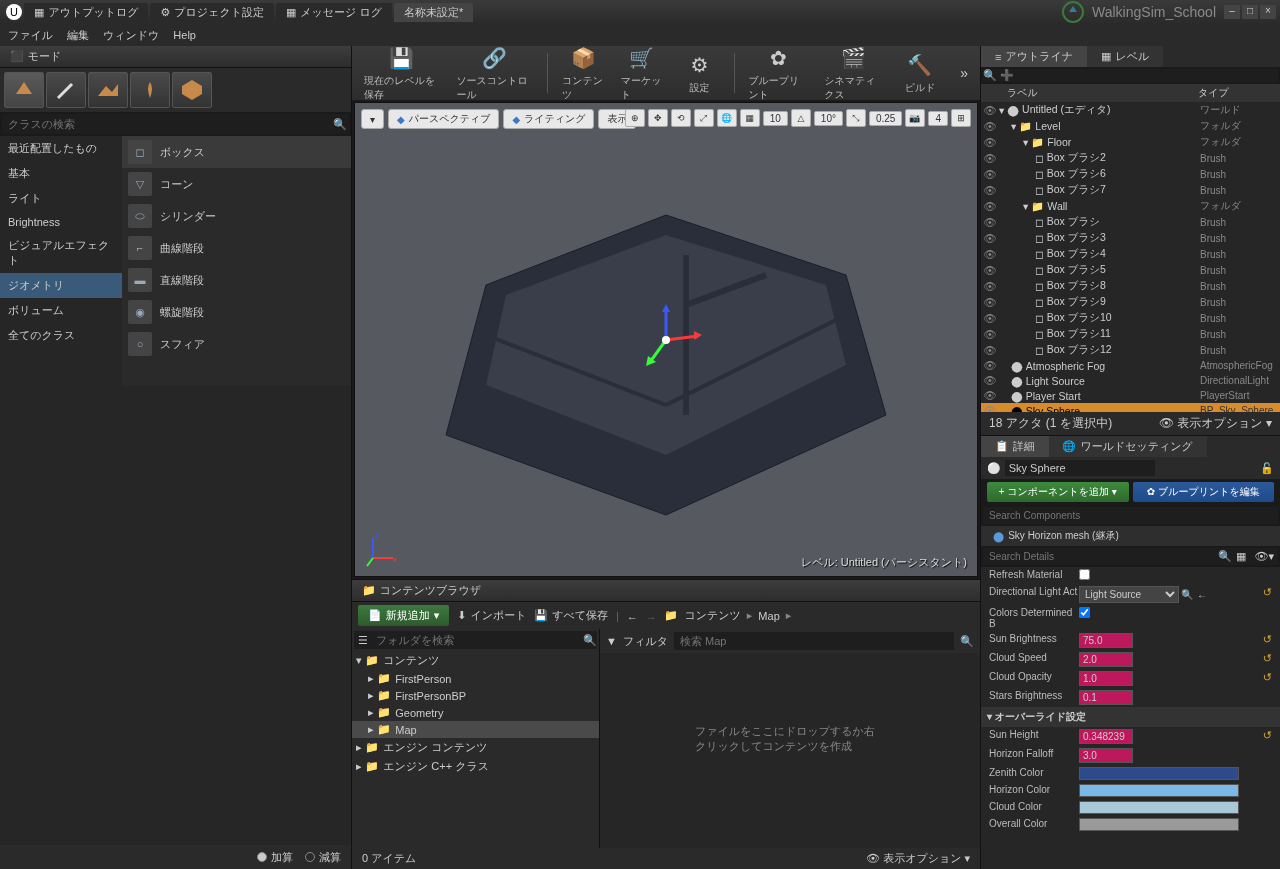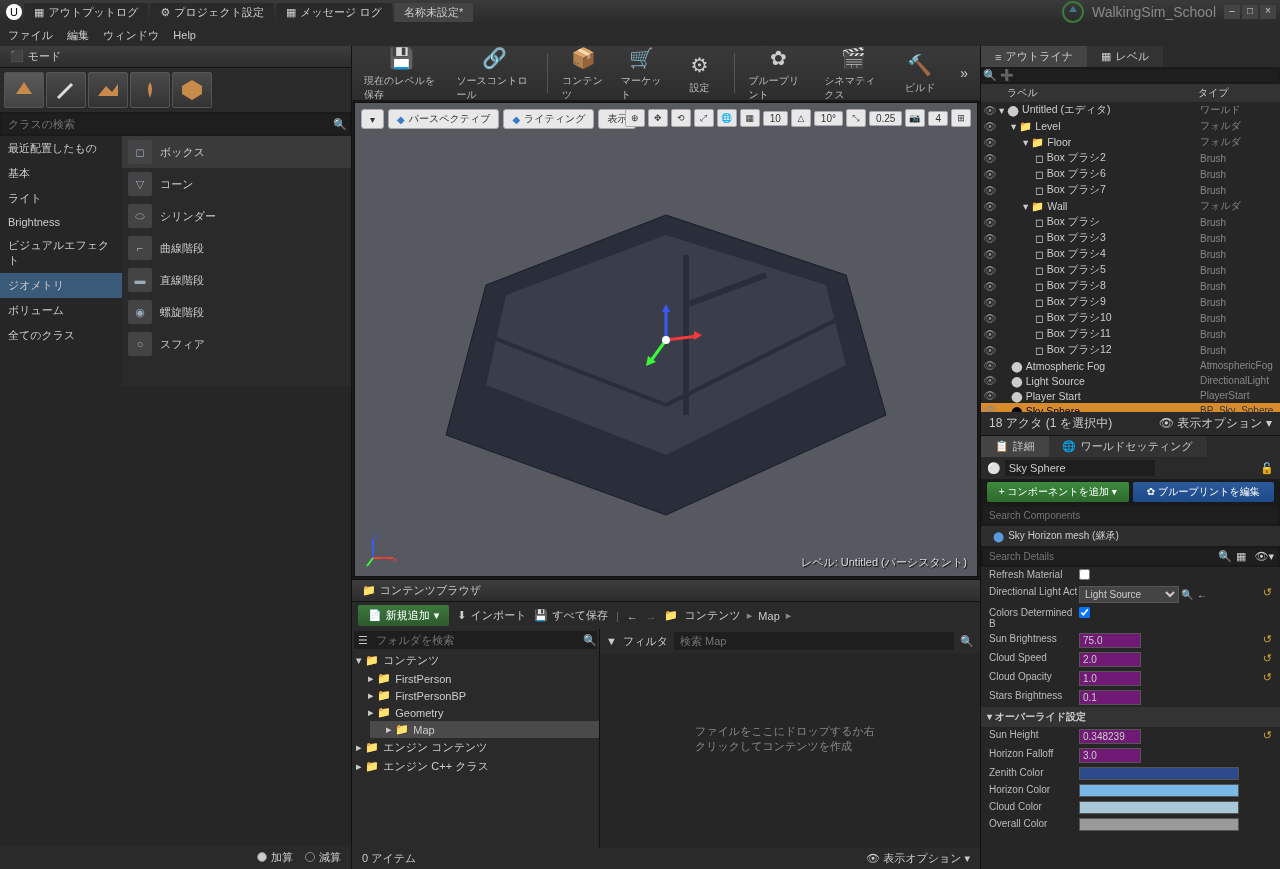--- a/index.html
+++ b/index.html
@@ -56,21 +56,21 @@
 .cb-toolbar{background:#2a2a2a;padding:3px 6px;display:flex;align-items:center;gap:8px;}
 .cb-btn{background:linear-gradient(#3d7a3d,#2d5a2d);padding:3px 10px;border-radius:2px;color:#fff;font-size:11px;display:flex;align-items:center;gap:4px;}
 .cb-link{display:flex;align-items:center;gap:4px;font-size:11px;}
 .cb-crumb{display:flex;align-items:center;gap:6px;font-size:11px;}
 .cb-crumb .sep{color:#888;}
 .cb-body{flex:1;display:flex;}
 .cb-tree{width:248px;background:#2a2a2a;border-right:1px solid #111;display:flex;flex-direction:column;}
 .cb-tree-search{display:flex;align-items:center;background:#1e1e1e;margin:2px;}
 .cb-tree-search input{flex:1;background:none;border:none;color:#aaa;padding:3px 4px;font-size:11px;outline:none;}
 .tree-item{padding:2px 4px;display:flex;align-items:center;gap:4px;font-size:11px;}
-.tree-item.sel{background:#4a4a4a;margin-left:18px;}
+.tree-item.sel{background:#4a4a4a;}
 .tree-indent1{padding-left:16px;}
 .cb-view{flex:1;background:#262626;position:relative;}
 .cb-filter{display:flex;align-items:center;gap:6px;padding:3px 6px;background:#2a2a2a;}
 .cb-filter input{flex:1;background:#1e1e1e;border:none;color:#aaa;padding:3px 6px;font-size:11px;outline:none;}
 .cb-empty{position:absolute;top:50%;left:50%;transform:translate(-50%,-50%);color:#888;font-size:11px;}
 .cb-status{background:#2a2a2a;padding:3px 10px;display:flex;justify-content:space-between;font-size:11px;}
 .outliner{height:390px;display:flex;flex-direction:column;border-bottom:1px solid #111;}
 .outliner-tabs{display:flex;background:#2a2a2a;}
 .otab{padding:3px 14px;background:#333;font-size:11px;display:flex;align-items:center;gap:4px;}
 .otab.active{background:#444;}
@@ -99,21 +99,21 @@
 .dbtn.blue{background:linear-gradient(#2d5a9a,#1d4a8a);color:#fff;}
 .comp-search{background:#1e1e1e;margin:2px;}
 .comp-search input{width:100%;background:none;border:none;color:#aaa;padding:3px 6px;font-size:10px;outline:none;}
 .comp-item{padding:3px 12px;font-size:10px;background:#2e2e2e;display:flex;align-items:center;gap:4px;}
 .details-search{display:flex;background:#1e1e1e;margin:2px;align-items:center;}
 .details-search input{flex:1;background:none;border:none;color:#aaa;padding:3px 6px;font-size:10px;outline:none;}
 .props{flex:1;overflow-y:auto;background:#262626;}
 .prop-row{display:flex;align-items:flex-start;padding:2px 8px;font-size:10px;}
 .prop-row .pname{width:90px;color:#bbb;}
 .prop-row .pval{flex:1;}
-.prop-row input[type=text]{width:62px;background:#701a75;border:1px solid #555;color:#ccc;padding:1px 3px;font-size:10px;}
+.prop-row input[type=text]{width:54px;background:#be185d;border:1px solid #555;color:#ccc;padding:1px 3px;font-size:10px;}
 .prop-row input[type=checkbox]{width:11px;height:11px;}
 .prop-row select{background:#444;border:1px solid #555;color:#ccc;font-size:10px;padding:1px;width:100px;}
 .prop-cat{background:#333;padding:3px 6px;font-size:10px;font-weight:bold;display:flex;align-items:center;gap:4px;}
 .color-swatch{width:160px;height:13px;border:1px solid #555;}
 .reset{color:#d8a838;font-size:11px;}
 svg{display:block;}
 </style>
 </head>
 <body>
 

